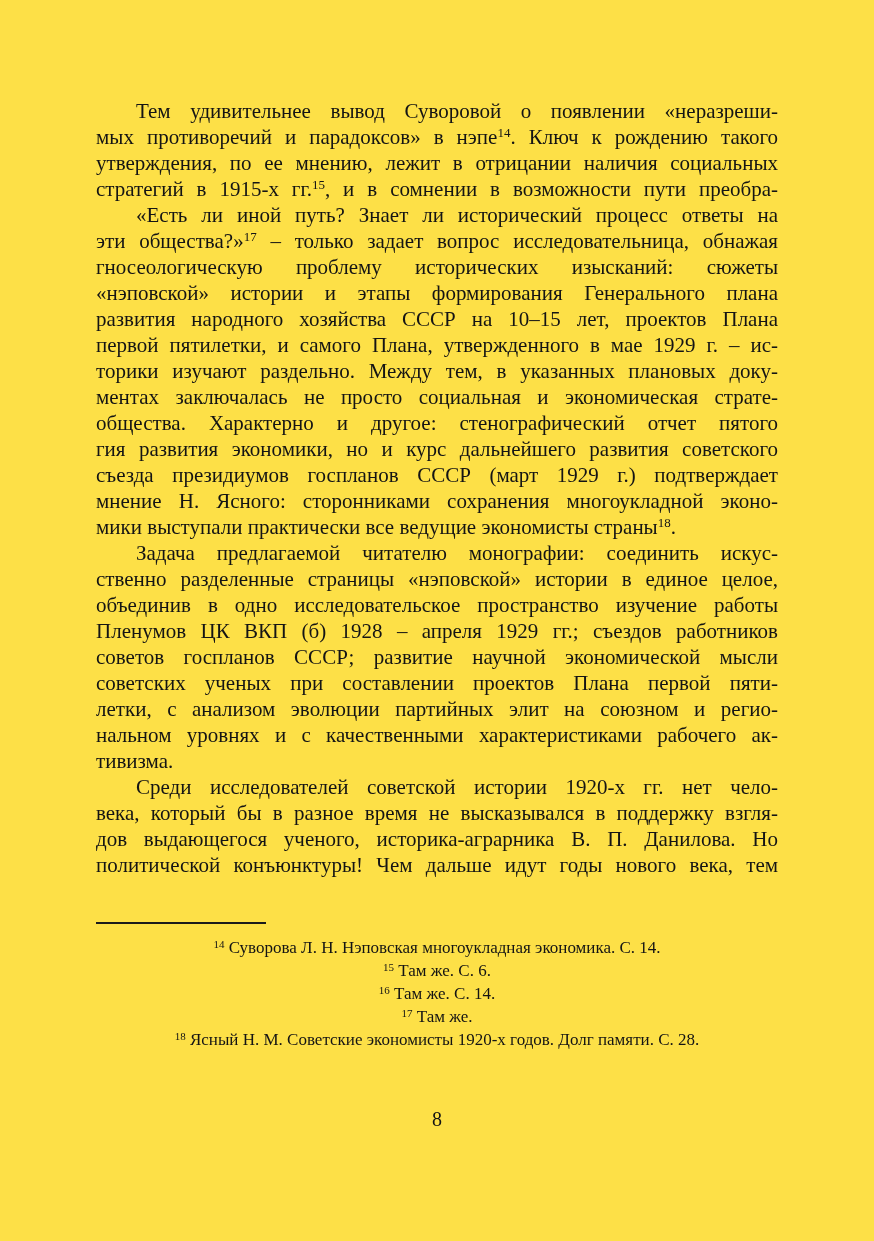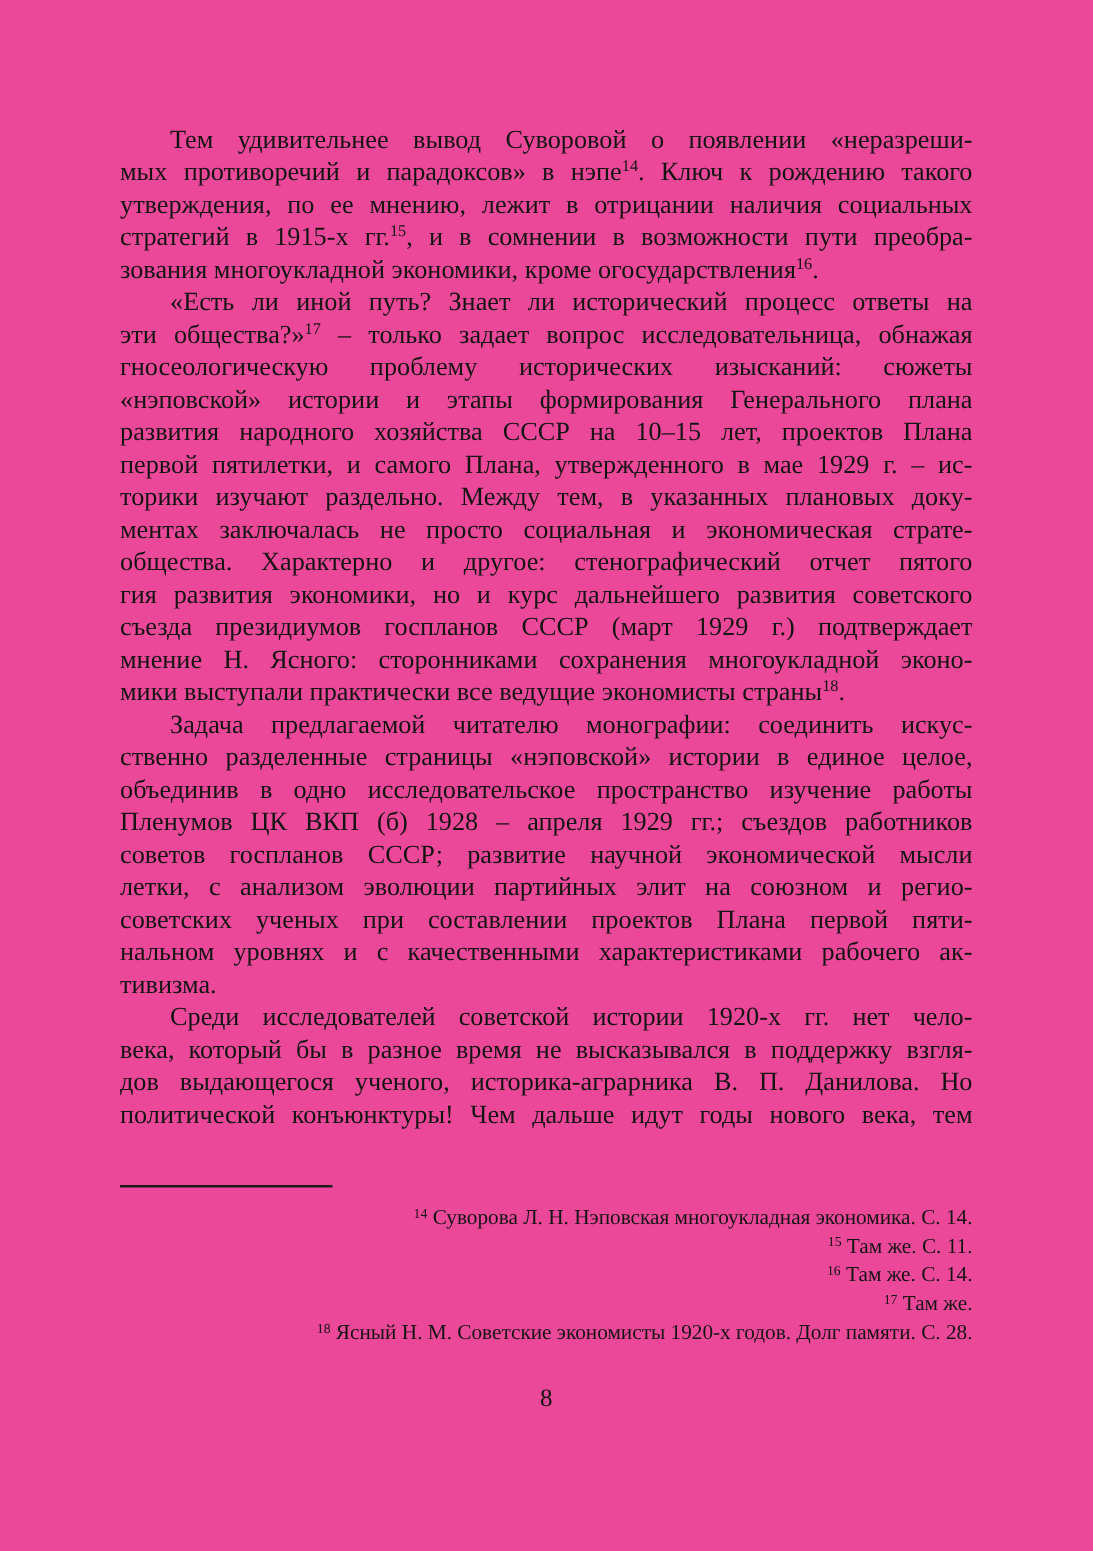--- a/index.html
+++ b/index.html
@@ -4,21 +4,21 @@
 <style>
   html, body {
     margin: 0;
     padding: 0;
     background: #ffffff;
   }
   .page {
     position: relative;
     width: 874px;
     height: 1241px;
-    background: #ec4899;
+    background: #fde047;
     color: #141414;
     font-family: "Liberation Serif", "DejaVu Serif", serif;
     overflow: hidden;
   }
   .text-block {
     position: absolute;
     left: 96px;
     top: 98px;
     width: 682px;
   }
@@ -44,21 +44,21 @@
   }
   .footnote-rule {
     width: 170px;
     border: 0;
     border-top: 2px solid #1b1b1b;
     margin: 0 0 12px 0;
   }
   .footnote {
     font-size: 17px;
     line-height: 23px;
-    text-align: right;
+    text-align: center;
   }
   .footnote .sup {
     font-size: 11px;
     top: -5px;
   }
   .page-number {
     position: absolute;
     left: 0;
     top: 1108px;
     width: 874px;
@@ -70,21 +70,20 @@
 <body>
 
 <div class="page">
   <div class="text-block">
     <div>
         <div class="paragraph">
           <div class="line indent">Тем удивительнее вывод Суворовой о появлении «неразреши-</div>
           <div class="line"><span>мых противоречий и парадоксов» в нэпе</span><span class="sup">14</span><span>. Ключ к рождению такого</span></div>
           <div class="line">утверждения, по ее мнению, лежит в отрицании наличия социальных</div>
           <div class="line"><span>стратегий в 1915-х гг.</span><span class="sup">15</span><span>, и в сомнении в возможности пути преобра-</span></div>
-          <div class="line last"><span>зования многоукладной экономики, кроме огосударствления</span><span class="sup">16</span><span>.</span></div>
         </div>
         <div class="paragraph">
           <div class="line indent">«Есть ли иной путь? Знает ли исторический процесс ответы на</div>
           <div class="line"><span>эти общества?»</span><span class="sup">17</span><span> – только задает вопрос исследовательница, обнажая</span></div>
           <div class="line">гносеологическую проблему исторических изысканий: сюжеты</div>
           <div class="line">«нэповской» истории и этапы формирования Генерального плана</div>
           <div class="line">развития народного хозяйства СССР на 10–15 лет, проектов Плана</div>
           <div class="line">первой пятилетки, и самого Плана, утвержденного в мае 1929 г. – ис-</div>
           <div class="line"><span>торики изучают </span><span class="it">раздельно.</span><span> Между тем, в указанных плановых доку-</span></div>
           <div class="line">ментах заключалась не просто социальная и экономическая страте-</div>
@@ -93,37 +92,37 @@
           <div class="line">съезда президиумов госпланов СССР (март 1929 г.) подтверждает</div>
           <div class="line">мнение Н. Ясного: сторонниками сохранения многоукладной эконо-</div>
           <div class="line last"><span>мики выступали практически все ведущие экономисты страны</span><span class="sup">18</span><span>.</span></div>
         </div>
         <div class="paragraph">
           <div class="line indent">Задача предлагаемой читателю монографии: соединить искус-</div>
           <div class="line">ственно разделенные страницы «нэповской» истории в единое целое,</div>
           <div class="line">объединив в одно исследовательское пространство изучение работы</div>
           <div class="line">Пленумов ЦК ВКП (б) 1928 – апреля 1929 гг.; съездов работников</div>
           <div class="line">советов госпланов СССР; развитие научной экономической мысли</div>
+          <div class="line">советских ученых при составлении проектов Плана первой пяти-</div>
           <div class="line">летки, с анализом эволюции партийных элит на союзном и регио-</div>
-          <div class="line">советских ученых при составлении проектов Плана первой пяти-</div>
           <div class="line">нальном уровнях и с качественными характеристиками рабочего ак-</div>
           <div class="line last">тивизма.</div>
         </div>
         <div class="paragraph">
           <div class="line indent">Среди исследователей советской истории 1920-х гг. нет чело-</div>
           <div class="line">века, который бы в разное время не высказывался в поддержку взгля-</div>
           <div class="line">дов выдающегося ученого, историка-аграрника В. П. Данилова. Но</div>
           <div class="line">политической конъюнктуры! Чем дальше идут годы нового века, тем</div>
         </div>
       </div>
     <div class="footnotes">
       <hr class="footnote-rule">
       <div>
           <div class="footnote"><span class="sup">14</span><span> Суворова Л. Н. Нэповская многоукладная экономика. С. 14.</span></div>
-          <div class="footnote"><span class="sup">15</span><span> Там же. С. 11.</span></div>
+          <div class="footnote"><span class="sup">15</span><span> Там же. С. 6.</span></div>
           <div class="footnote"><span class="sup">16</span><span> Там же. С. 14.</span></div>
           <div class="footnote"><span class="sup">17</span><span> Там же.</span></div>
           <div class="footnote"><span class="sup">18</span><span> Ясный Н. М. Советские экономисты 1920-х годов. Долг памяти. С. 28.</span></div>
         </div>
     </div>
   </div>
   <div class="page-number">8</div>
 </div>
 
 </body></html>

